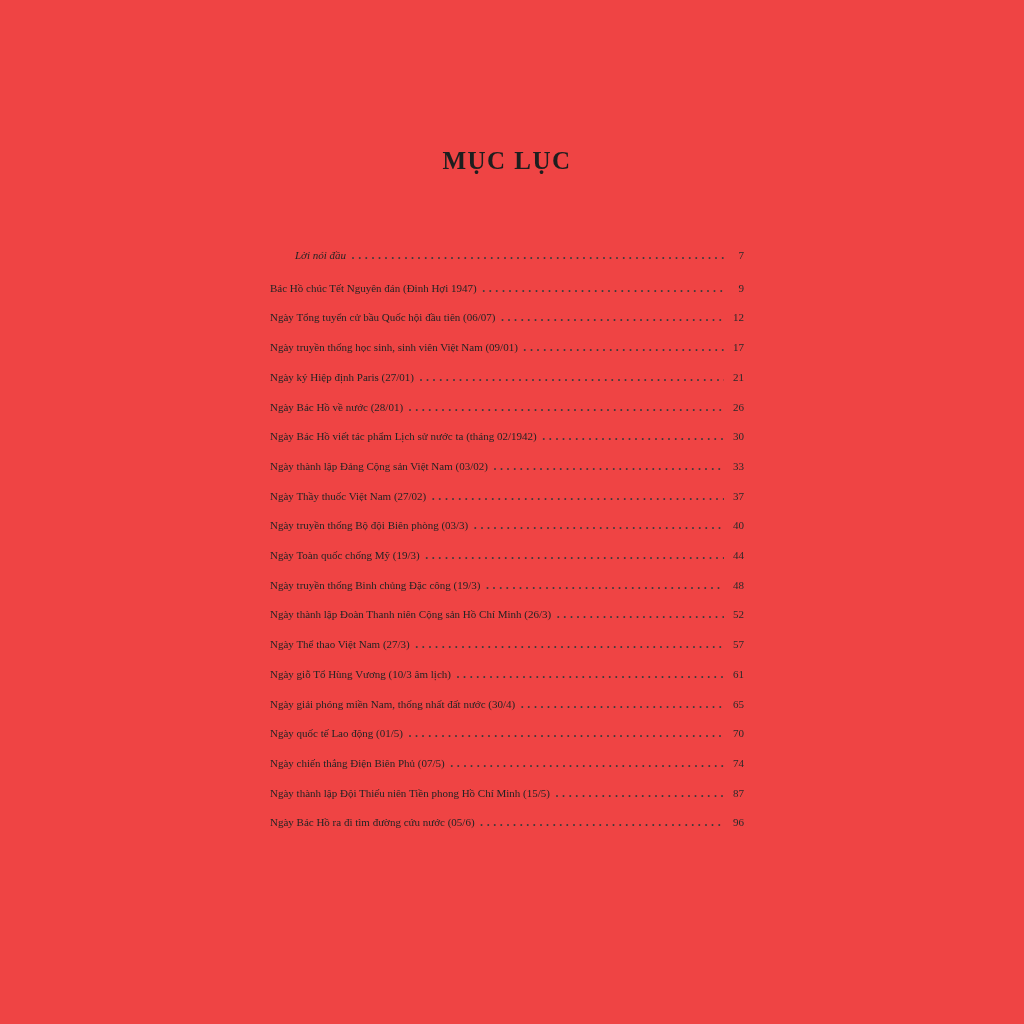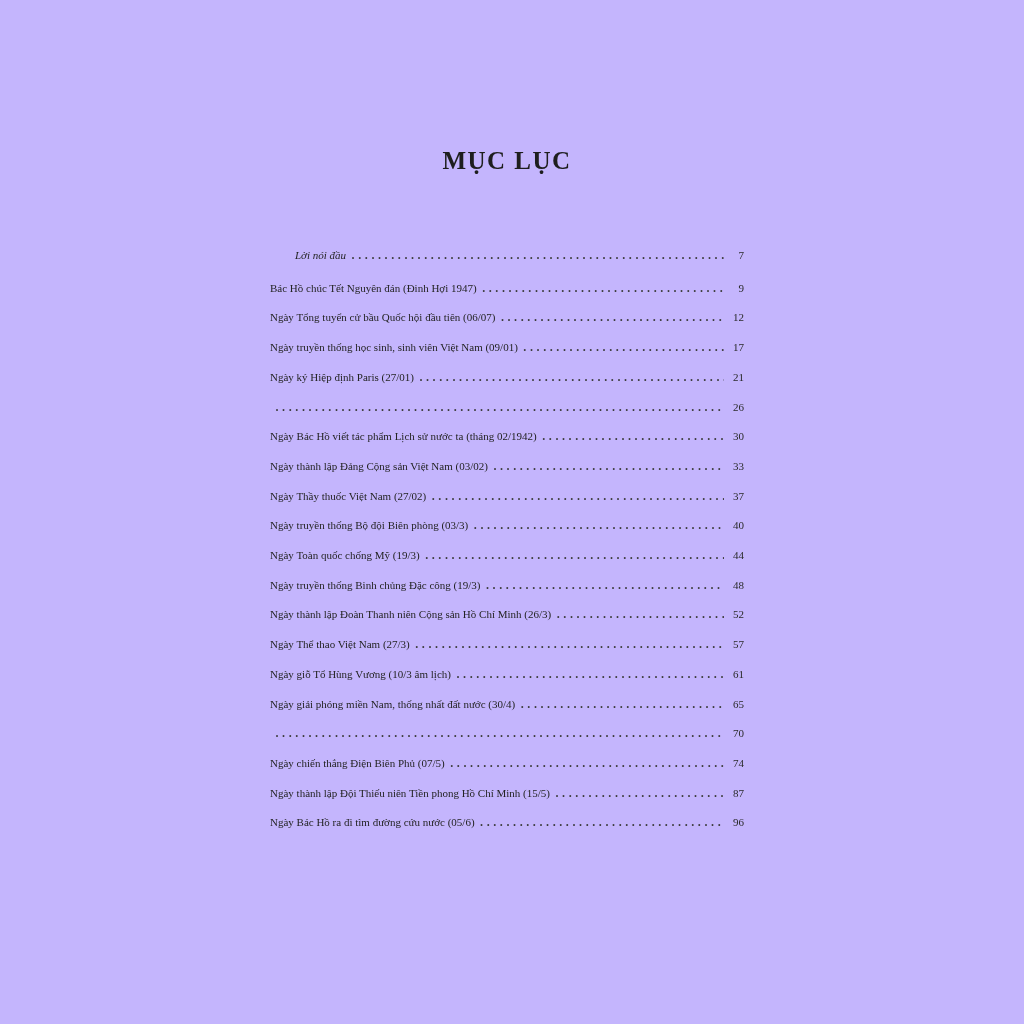--- a/index.html
+++ b/index.html
@@ -6,21 +6,21 @@
   html, body {
     width: 1024px; height: 1024px;
     background: #ffffff;
     font-family: "Liberation Serif", "DejaVu Serif", serif;
     color: #242424;
     overflow: hidden;
   }
   .sheet {
     position: absolute;
     inset: 0;
-    background: #c4b5fd;
+    background: #ef4444;
   }
   .content {
     position: absolute;
     left: 270px;
     top: 146px;
     width: 474px;
   }
   .doc-title {
     text-align: center;
     font-size: 25px;
@@ -94,20 +94,21 @@
           <span class="label">Ngày truyền thống học sinh, sinh viên Việt Nam (09/01)</span>
           <span class="leader"></span>
           <span class="pagenum">17</span>
         </div>
         <div class="row">
           <span class="label">Ngày ký Hiệp định Paris (27/01)</span>
           <span class="leader"></span>
           <span class="pagenum">21</span>
         </div>
         <div class="row">
+          <span class="label">Ngày Bác Hồ về nước (28/01)</span>
           <span class="leader"></span>
           <span class="pagenum">26</span>
         </div>
         <div class="row">
           <span class="label">Ngày Bác Hồ viết tác phẩm Lịch sử nước ta (tháng 02/1942)</span>
           <span class="leader"></span>
           <span class="pagenum">30</span>
         </div>
         <div class="row">
           <span class="label">Ngày thành lập Đảng Cộng sản Việt Nam (03/02)</span>
@@ -148,20 +149,21 @@
           <span class="label">Ngày giỗ Tổ Hùng Vương (10/3 âm lịch)</span>
           <span class="leader"></span>
           <span class="pagenum">61</span>
         </div>
         <div class="row">
           <span class="label">Ngày giải phóng miền Nam, thống nhất đất nước (30/4)</span>
           <span class="leader"></span>
           <span class="pagenum">65</span>
         </div>
         <div class="row">
+          <span class="label">Ngày quốc tế Lao động (01/5)</span>
           <span class="leader"></span>
           <span class="pagenum">70</span>
         </div>
         <div class="row">
           <span class="label">Ngày chiến thắng Điện Biên Phủ (07/5)</span>
           <span class="leader"></span>
           <span class="pagenum">74</span>
         </div>
         <div class="row">
           <span class="label">Ngày thành lập Đội Thiếu niên Tiền phong Hồ Chí Minh (15/5)</span>

